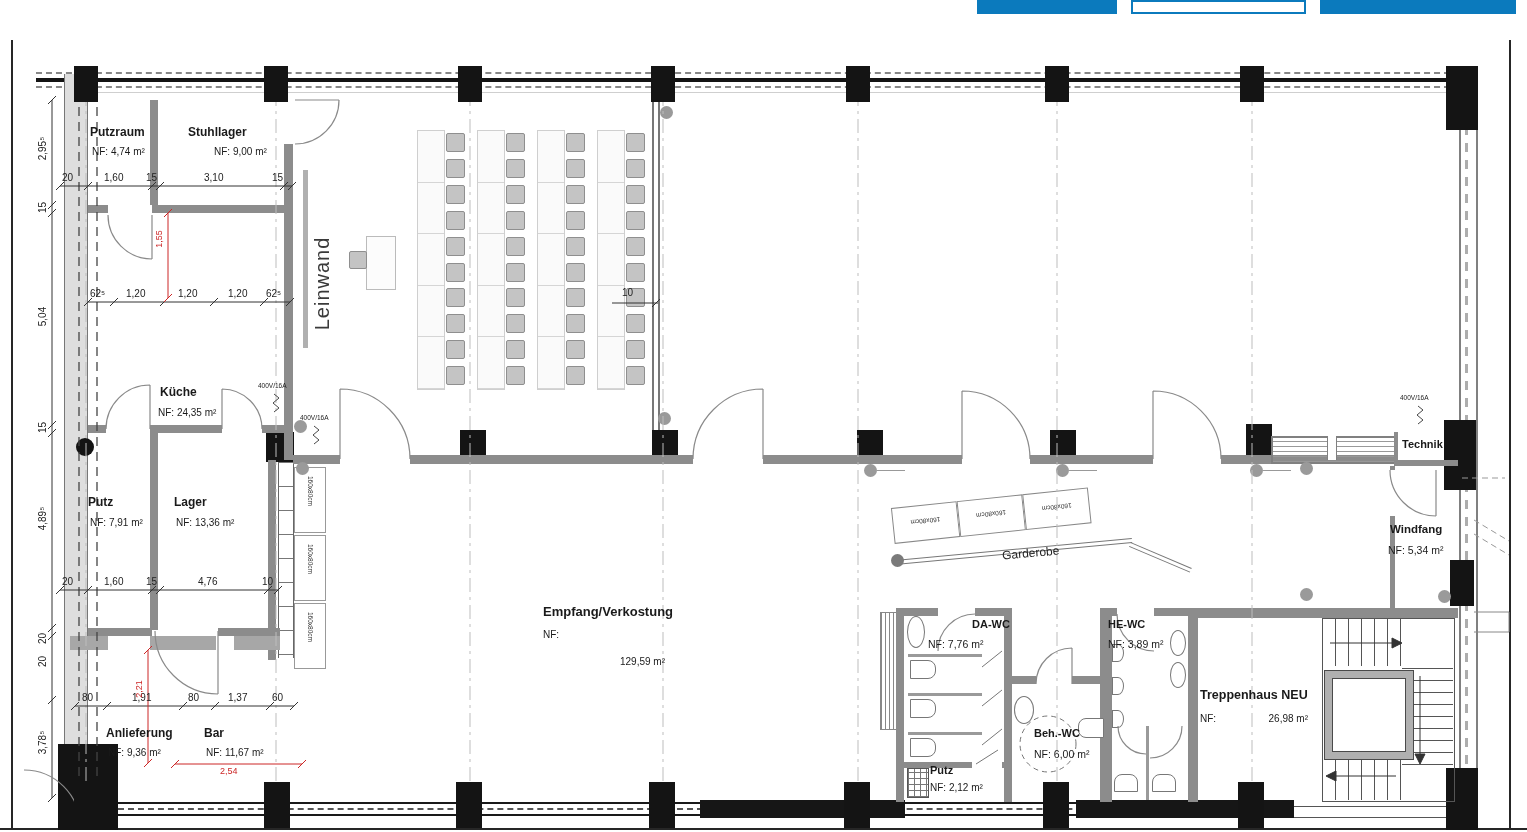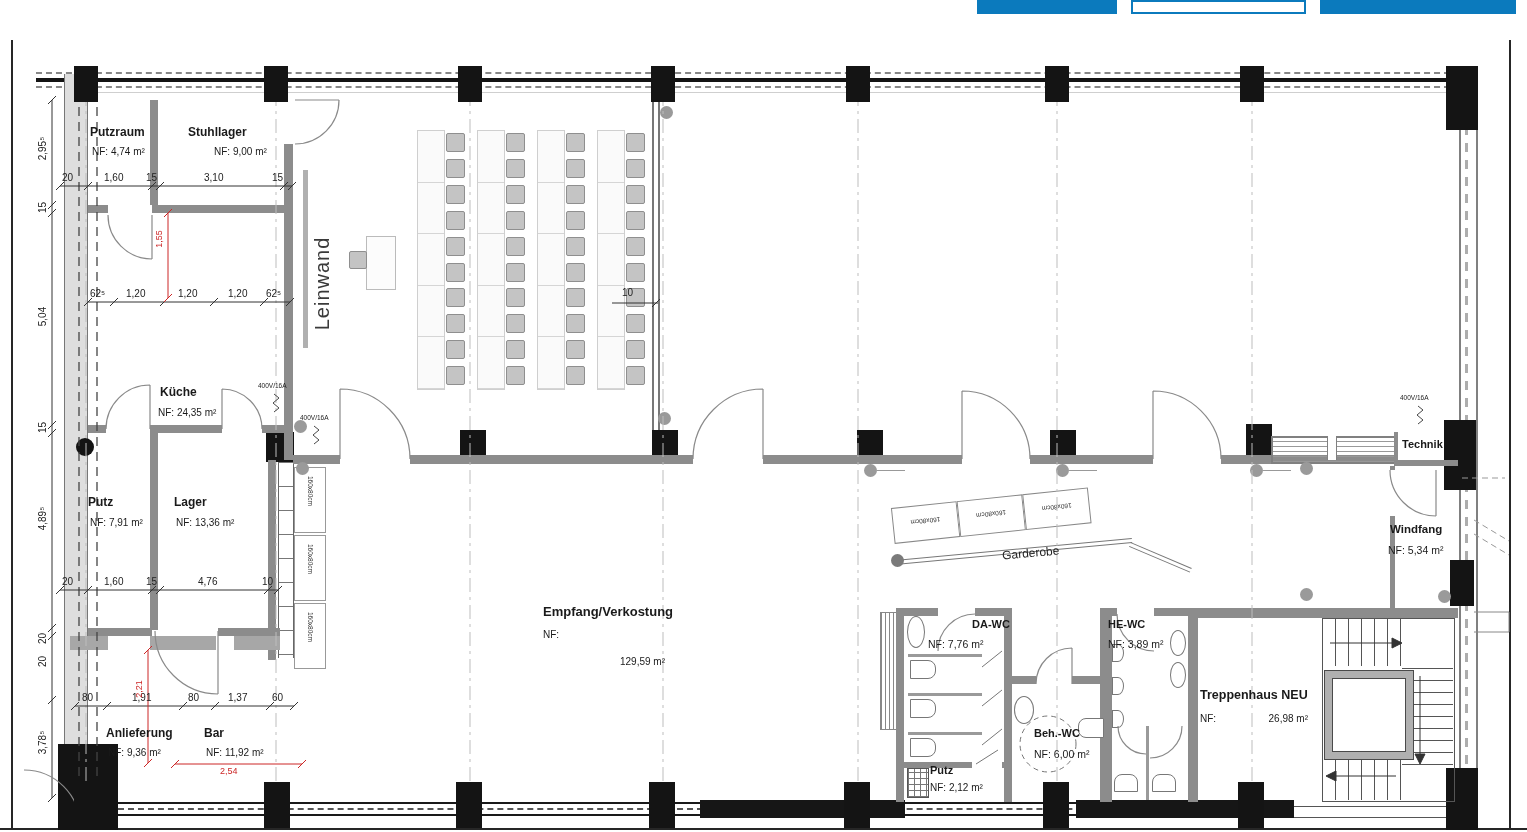--- a/index.html
+++ b/index.html
@@ -304,21 +304,21 @@
   <div class="rarea" style="left:190px;top:146px;margin-left:24px;">NF: 9,00 m²</div>
   <div class="rname" style="left:160px;top:385px;">Küche</div>
   <div class="rarea" style="left:158px;top:407px;">NF: 24,35 m²</div>
   <div class="rname" style="left:88px;top:495px;">Putz</div>
   <div class="rarea" style="left:90px;top:517px;">NF: 7,91 m²</div>
   <div class="rname" style="left:174px;top:495px;">Lager</div>
   <div class="rarea" style="left:176px;top:517px;">NF: 13,36 m²</div>
   <div class="rname" style="left:106px;top:726px;">Anlieferung</div>
   <div class="rarea" style="left:108px;top:747px;">NF: 9,36 m²</div>
   <div class="rname" style="left:204px;top:726px;">Bar</div>
-  <div class="rarea" style="left:206px;top:747px;">NF: 11,92 m²</div>
+  <div class="rarea" style="left:206px;top:747px;">NF: 11,67 m²</div>
   <div class="rname" style="left:543px;top:604px;font-size:13px;">Empfang/Verkostung</div>
   <div class="rarea" style="left:543px;top:629px;">NF:</div>
   <div class="rarea" style="left:595px;top:656px;width:70px;text-align:right;">129,59 m²</div>
   <div class="rname sm" style="left:972px;top:618px;">DA-WC</div>
   <div class="rarea xs" style="left:928px;top:638px;">NF: 7,76 m²</div>
   <div class="rname sm" style="left:1108px;top:618px;">HE-WC</div>
   <div class="rarea xs" style="left:1108px;top:638px;">NF: 3,89 m²</div>
   <div class="rname sm" style="left:1034px;top:727px;">Beh.-WC</div>
   <div class="rarea xs" style="left:1034px;top:748px;">NF: 6,00 m²</div>
   <div class="rname sm" style="left:930px;top:764px;">Putz</div>

